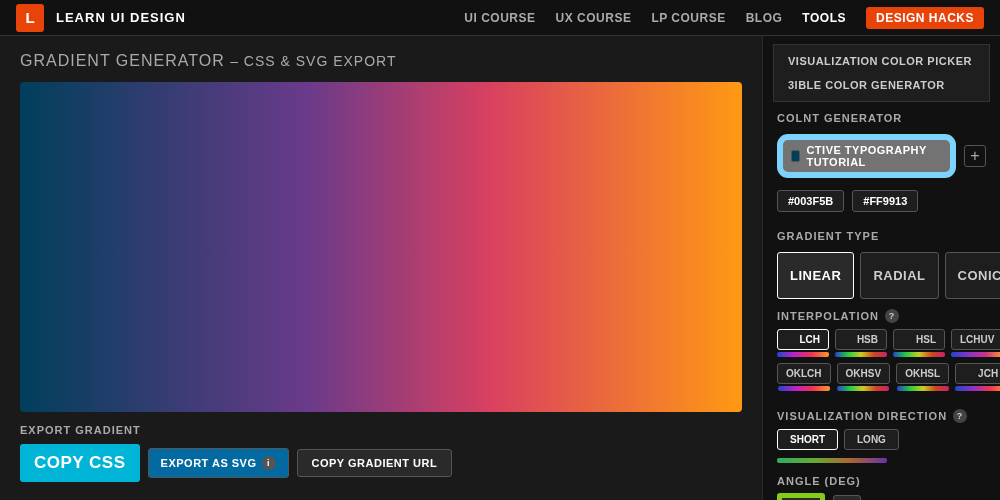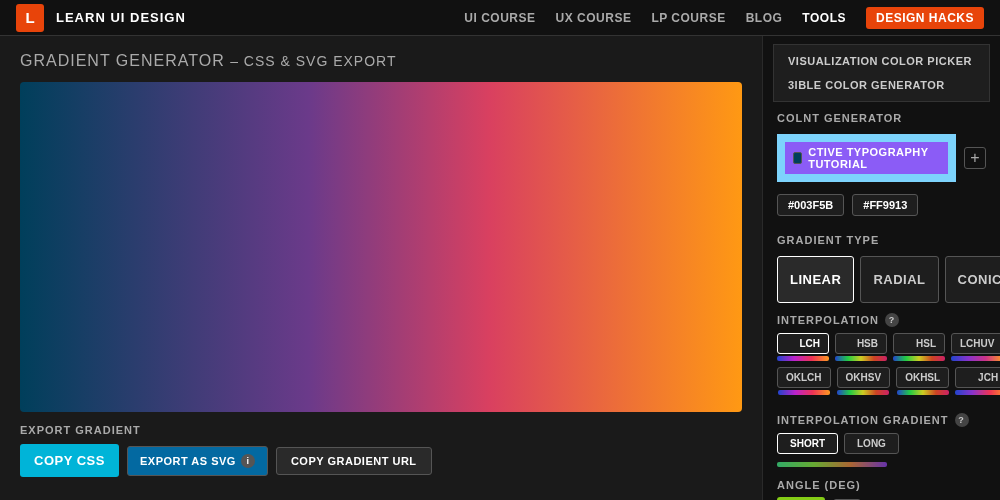--- a/index.html
+++ b/index.html
@@ -111,21 +111,21 @@
     }
     .export-buttons {
       display: flex;
       gap: 8px;
       align-items: center;
     }
     .btn-copy-css {
       background: #00b4d8;
       color: #fff;
       font-weight: bold;
-      font-size: 13px;
+      font-size: 17px;
       letter-spacing: 0.5px;
       padding: 9px 14px;
       border: none;
       border-radius: 3px;
       cursor: pointer;
     }
     .btn-export-svg {
       background: #0369a1;
       color: #fff;
       font-weight: bold;
@@ -198,23 +198,23 @@
     }
 
     
     .color-picker-row {
       padding: 4px 14px 8px;
       display: flex;
       align-items: center;
       gap: 8px;
     }
     .color-input-box {
-      background: #8b5cf6;
-      border: 8px solid #7dd3fc;
-      border-radius: 0;
+      background: #737373;
+      border: 6px solid #7dd3fc;
+      border-radius: 11px;
       display: flex;
       align-items: center;
       padding: 4px 8px;
       gap: 6px;
       flex: 1;
       cursor: pointer;
     }
     .color-swatch {
       width: 12px;
       height: 12px;
@@ -534,21 +534,21 @@
         </div>
         <div class="interp-btn-group">
           <button class="interp-btn">JCH</button>
           <div class="interp-gradient-bar" style="background: linear-gradient(90deg, #2244cc, #8833cc, #ee3355, #ff9922);"></div>
         </div>
       </div>
     </div>
 
     <div class="direction-section">
       <div class="dir-label-row">
-        <span>INTERPOLATION GRADIENT</span>
+        <span>VISUALIZATION DIRECTION</span>
         <span class="question-icon">?</span>
       </div>
       <div class="dir-buttons">
         <button class="dir-btn selected">SHORT</button>
         <button class="dir-btn">LONG</button>
       </div>
       <div class="dir-gradient-bar"></div>
     </div>
 
     <div class="angle-section">

